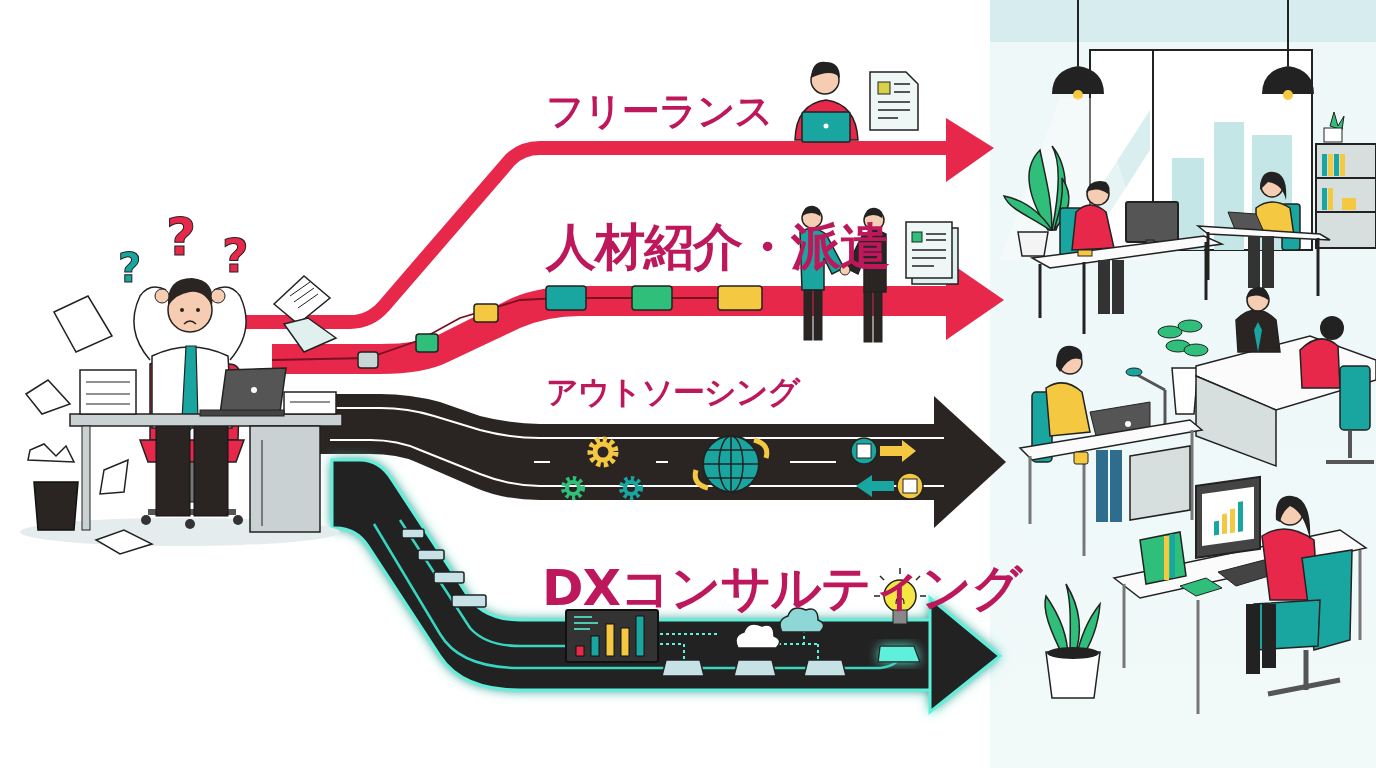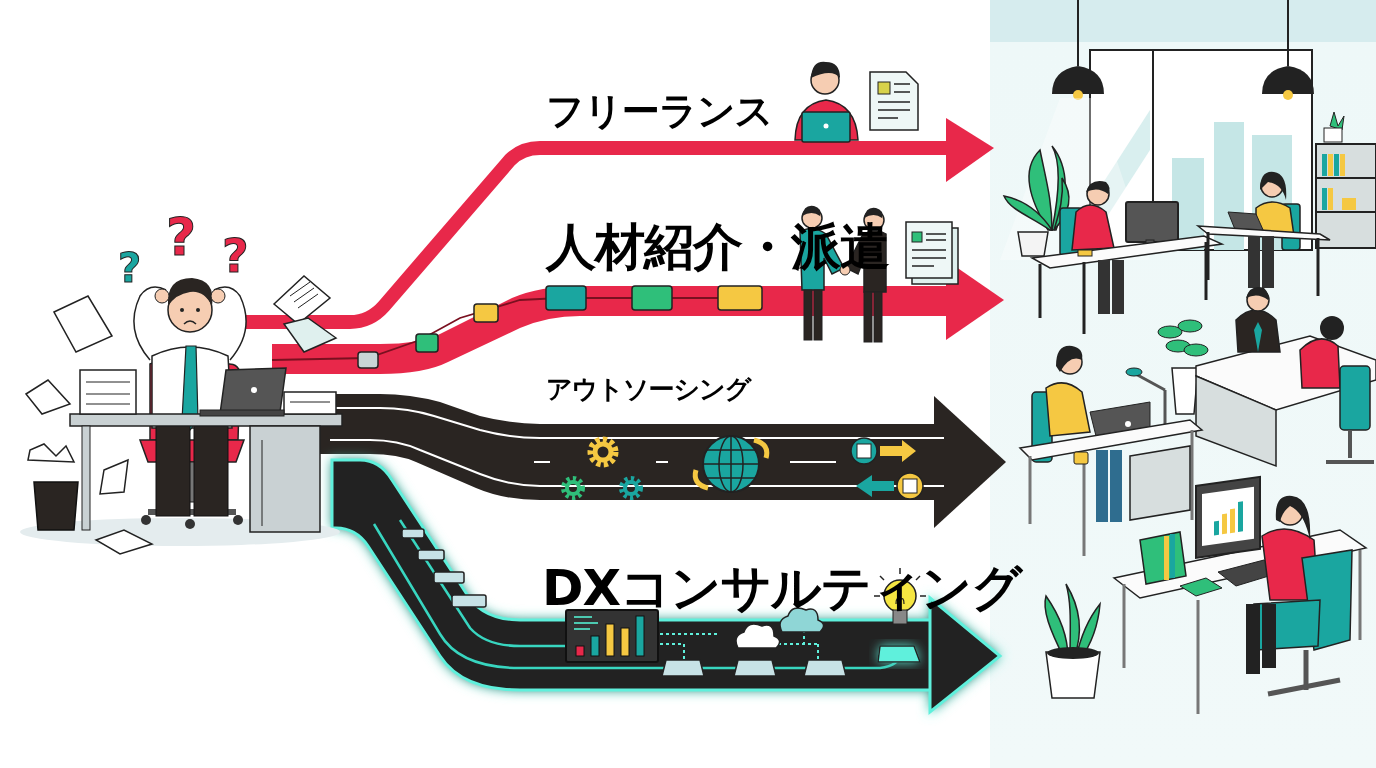--- a/index.html
+++ b/index.html
@@ -1,23 +1,23 @@
 <!DOCTYPE html>
 <html><head>
 <meta charset="utf-8">
 <style>
   html, body { margin: 0; padding: 0; background: #ffffff; }
   body { width: 1376px; height: 768px; overflow: hidden; position: relative;
          font-family: "DejaVu Sans", "Liberation Sans", sans-serif; }
   #stage { position: absolute; left: 0; top: 0; width: 1376px; height: 768px; }
-  .label { position: absolute; font-weight: bold; color: #000000; white-space: nowrap;
+  .label { position: absolute; font-weight: bold; color: #be185d; white-space: nowrap;
            letter-spacing: -1px; line-height: 1; }
   #lbl-freelance { left: 546px; top: 92px; font-size: 38px; }
   #lbl-staffing  { left: 546px; top: 222px; font-size: 50px; }
-  #lbl-outsourcing { left: 546px; top: 376px; font-size: 26px; }
+  #lbl-outsourcing { left: 546px; top: 376px; font-size: 32px; }
   #lbl-dx { left: 542px; top: 563px; font-size: 50px; }
   #office-bg { position: absolute; left: 990px; top: 0; width: 386px; height: 768px;
                background: linear-gradient(#d6ecee 0, #d6ecee 42px, #eef8f8 42px, #f1f9f9 100%); }
 </style>
 </head>
 <body>
 
 <div id="stage">
   <div id="office-bg"></div>
 

